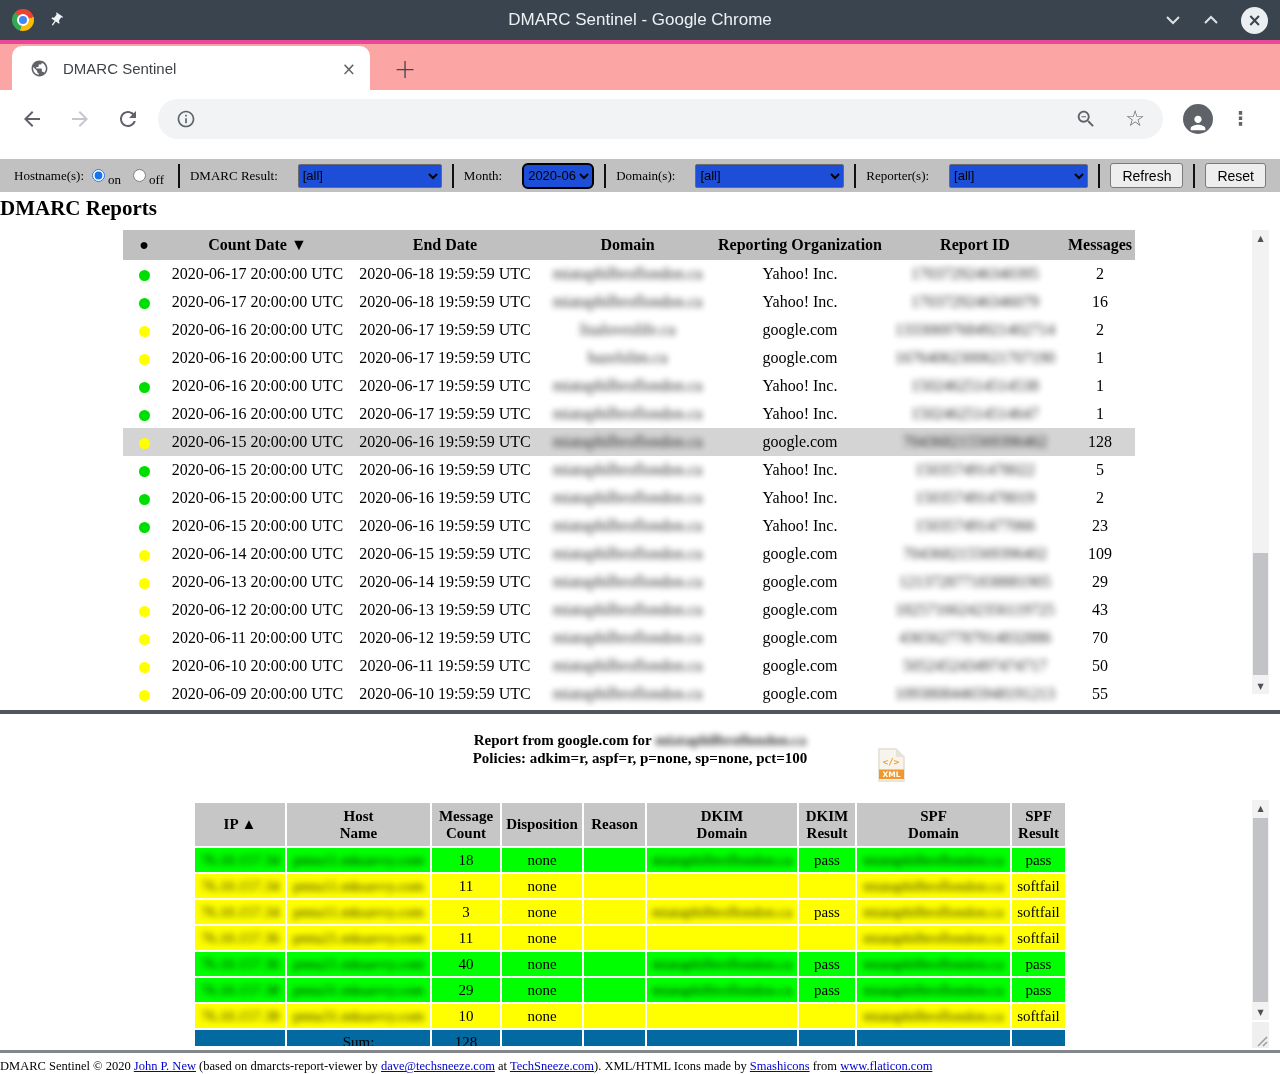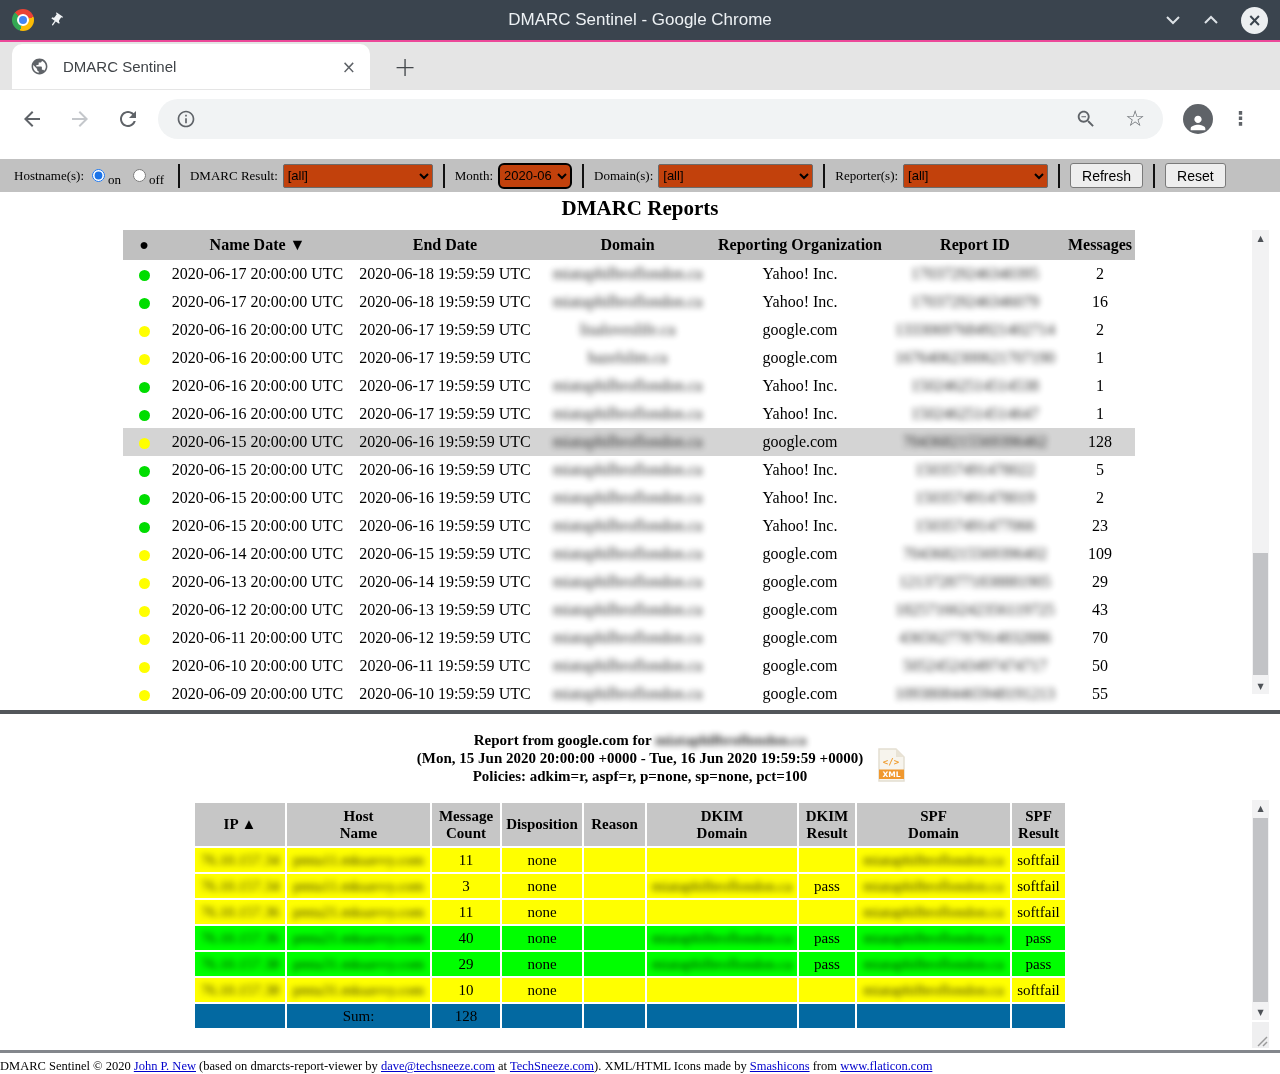--- a/index.html
+++ b/index.html
@@ -18,22 +18,22 @@
   .pin-icon{width:16px;height:16px;transform:rotate(35deg)}
   .tb-title{position:absolute;left:0;right:0;text-align:center;color:#edf1f4;
     font:17px "Liberation Sans",sans-serif;z-index:1}
   .tb-controls{margin-left:auto;display:flex;align-items:center;gap:22px;z-index:2}
   .win-icon{width:16px;height:10px}
   .win-close{width:27px;height:27px;border-radius:50%;background:#eceff1;color:#3a444e;
     display:flex;align-items:center;justify-content:center;
     font:bold 17px "DejaVu Sans",sans-serif;line-height:1}
 
   
-  .tabstrip{position:absolute;left:0;top:40px;width:100%;height:50px;background:#e5e5e5;
-    border-top:2px solid #ec4899}
+  .tabstrip{position:absolute;left:0;top:40px;width:100%;height:50px;background:#fca5a5;
+    border-top:4px solid #ec4899}
   .tab{position:absolute;left:12px;top:2px;width:358px;height:45px;background:#fff;
     border-radius:10px 10px 0 0;display:flex;align-items:center;padding:0 14px 0 18px}
   .globe-icon{width:19px;height:19px;flex:none}
   .tab-label{margin-left:14px;font:15px "Liberation Sans",sans-serif;color:#3f4347;flex:1}
   .tab-close{font:17px "DejaVu Sans",sans-serif;color:#5f6368;cursor:default}
   .newtab{position:absolute;left:388px;top:2px;width:34px;height:45px;display:flex;
     align-items:center;justify-content:center;font:300 27px "DejaVu Sans",sans-serif;color:#44484c}
 
   
   .toolbar{position:absolute;left:0;top:90px;width:100%;height:57px;background:#fff;
@@ -54,29 +54,29 @@
   .menu-dots{margin-left:18px;font:bold 19px "DejaVu Sans",sans-serif;color:#5f6368;
     letter-spacing:0;line-height:1}
 
   
   .filterbar{position:absolute;left:0;top:159px;width:100%;height:33px;background:#c1c1c1;
     display:flex;align-items:center;padding:0 14px;font-size:13px}
   .flabel{font-weight:normal;white-space:nowrap}
   .fval{margin:8px 4px 0 3px}
   .filterbar input[type=radio]{width:13px;height:13px;margin-left:8px;accent-color:#1a73e8}
   .sep{width:2px;height:24px;background:#111;margin:0 10px;flex:none}
-  .fsel{font:13px "Liberation Sans",sans-serif;height:24px;background:#c2410c;
-    border:1px solid #6b6b6b;border-radius:2px;margin-left:5px}
+  .fsel{font:13px "Liberation Sans",sans-serif;height:24px;background:#1d4ed8;
+    border:1px solid #6b6b6b;border-radius:2px;margin-left:20px}
   .w150{width:150px}.w74{width:74px}.w155{width:155px}.w145{width:145px}
   .month-focused{border:2px solid #000;border-radius:6px;height:26px}
   .fbtn{font:14px "Liberation Sans",sans-serif;background:#eeeeee;border:1px solid #7a7a7a;
     border-radius:3px;padding:2px 11px;height:25px}
 
   
-  .reports-heading{position:absolute;left:0;top:196px;width:100%;text-align:center;
+  .reports-heading{position:absolute;left:0;top:196px;width:100%;text-align:left;
     font-size:21px;font-weight:bold}
   table.reports{position:absolute;left:123px;top:230px;width:1012px;border-collapse:collapse;
     table-layout:fixed}
   table.reports th{height:30px;background:#c0c0c0;font-size:16px;font-weight:bold;text-align:center}
   table.reports td{height:28px;font-size:16px;text-align:center;white-space:nowrap;overflow:hidden}
   table.reports tr.selected td{background:#d4d4d4}
   .dot{display:inline-block;width:11px;height:11px;border-radius:50%;vertical-align:middle}
   .dot.green{background:#00dd00}.dot.yellow{background:#ffff00}
 
   .blur{filter:blur(3px);opacity:.85}
@@ -216,21 +216,21 @@
         <col style="width:185px">
         <col style="width:190px">
       <col style="width:175px">
         <col style="width:170px">
         <col style="width:180px">
         <col style="width:70px">
     </colgroup>
     <thead>
         <tr>
           <th>●</th>
-          <th>Name Date ▼</th>
+          <th>Count Date ▼</th>
           <th>End Date</th>
           <th>Domain</th>
           <th>Reporting Organization</th>
           <th>Report ID</th>
           <th>Messages</th>
         </tr>
       </thead>
     <tbody>
         <tr>
           <td><span class="dot green"></span></td>
@@ -382,21 +382,20 @@
   <div class="vscroll" style="top:230px;height:464px">
     <div class="sb-btn sb-up">▲</div>
     <div class="sb-thumb" style="top:323px;height:122px"></div>
     <div class="sb-btn sb-down">▼</div>
   </div>
 
   <div class="midrule"></div>
 
   <div class="detail-head">
     <div><span>Report from google.com for </span><span class="blur">miataphilbroflondon.ca</span></div>
-    <div>(Mon, 15 Jun 2020 20:00:00 +0000 - Tue, 16 Jun 2020 19:59:59 +0000)</div>
     <div>Policies: adkim=r, aspf=r, p=none, sp=none, pct=100</div>
   </div>
 
   <svg class="xml-badge" width="27" height="34" viewBox="0 0 27 34">
     <path d="M1 1 h17 l8 8 v24 h-25 z" fill="#f7f4ed" stroke="#e4ded1" stroke-width="1.5"></path>
     <path d="M18 1 l8 8 h-8 z" fill="#e9e3d5"></path>
     <text x="13" y="17" font-size="9" fill="#ef9b2d" text-anchor="middle" font-weight="bold" font-family="DejaVu Sans Mono, monospace">&lt;/&gt;</text>
     <rect x="1" y="21.5" width="25" height="9.5" fill="#f0982e"></rect>
     <text x="13.5" y="29" font-size="7.5" fill="#ffffff" text-anchor="middle" font-weight="bold" font-family="DejaVu Sans, sans-serif">XML</text>
   </svg>
@@ -427,20 +426,31 @@
 Domain</th>
             <th>DKIM
 Result</th>
             <th>SPF
 Domain</th>
             <th>SPF
 Result</th>
           </tr>
         </thead>
       <tbody>
+          <tr class="green">
+            <td><span class="blur">76.10.157.34</span></td>
+            <td><span class="blur">pmta11.mksavvy.com</span></td>
+            <td>18</td>
+            <td>none</td>
+            <td></td>
+            <td><span class="blur">miataphilbroflondon.ca</span></td>
+            <td>pass</td>
+            <td><span class="blur">miataphilbroflondon.ca</span></td>
+            <td>pass</td>
+          </tr>
           <tr class="yellow">
             <td><span class="blur">76.10.157.34</span></td>
             <td><span class="blur">pmta11.mksavvy.com</span></td>
             <td>11</td>
             <td>none</td>
             <td></td>
             <td></td>
             <td></td>
             <td><span class="blur">miataphilbroflondon.ca</span></td>
             <td>softfail</td>

